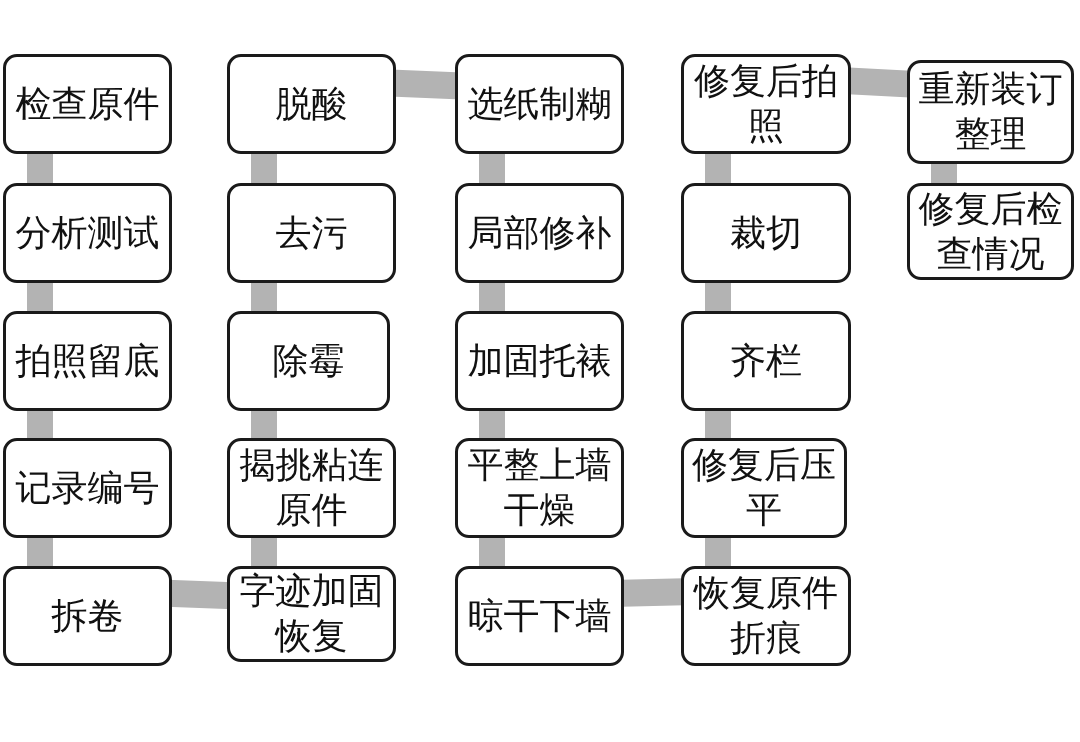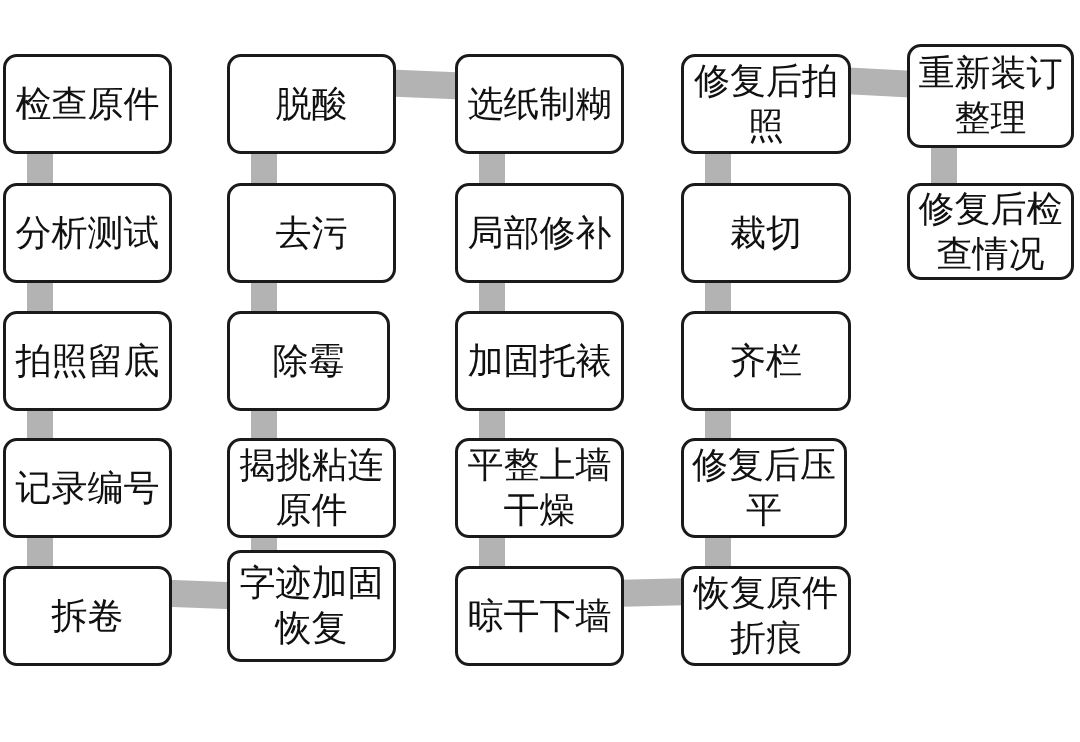--- a/index.html
+++ b/index.html
@@ -68,30 +68,30 @@
   <div class="box" style="left:3px;top:54px;width:169px;height:100px">检查原件</div>
   <div class="box" style="left:3px;top:183px;width:169px;height:100px">分析测试</div>
   <div class="box" style="left:3px;top:311px;width:169px;height:100px">拍照留底</div>
   <div class="box" style="left:3px;top:438px;width:169px;height:100px">记录编号</div>
   <div class="box" style="left:3px;top:566px;width:169px;height:100px">拆卷</div>
 
   <div class="box" style="left:227px;top:54px;width:169px;height:100px">脱酸</div>
   <div class="box" style="left:227px;top:183px;width:169px;height:100px">去污</div>
   <div class="box" style="left:227px;top:311px;width:163px;height:100px">除霉</div>
   <div class="box" style="left:227px;top:438px;width:169px;height:100px">揭挑粘连原件</div>
-  <div class="box" style="left:227px;top:550px;width:169px;height:112px">字迹加固恢复</div>
+  <div class="box" style="left:227px;top:566px;width:169px;height:96px">字迹加固恢复</div>
 
   <div class="box" style="left:455px;top:54px;width:169px;height:100px">选纸制糊</div>
   <div class="box" style="left:455px;top:183px;width:169px;height:100px">局部修补</div>
   <div class="box" style="left:455px;top:311px;width:169px;height:100px">加固托裱</div>
   <div class="box" style="left:455px;top:438px;width:169px;height:100px">平整上墙干燥</div>
   <div class="box" style="left:455px;top:566px;width:169px;height:100px">晾干下墙</div>
 
   <div class="box" style="left:681px;top:54px;width:170px;height:100px">修复后拍照</div>
   <div class="box" style="left:681px;top:183px;width:170px;height:100px">裁切</div>
   <div class="box" style="left:681px;top:311px;width:170px;height:100px">齐栏</div>
   <div class="box" style="left:681px;top:438px;width:166px;height:100px">修复后压平</div>
   <div class="box" style="left:681px;top:566px;width:170px;height:100px">恢复原件折痕</div>
 
-  <div class="box" style="left:907px;top:44px;width:167px;height:104px">重新装订整理</div>
+  <div class="box" style="left:907px;top:60px;width:167px;height:104px">重新装订整理</div>
   <div class="box" style="left:907px;top:183px;width:167px;height:97px">修复后检查情况</div>
 
 </div>
 
 </body></html>

